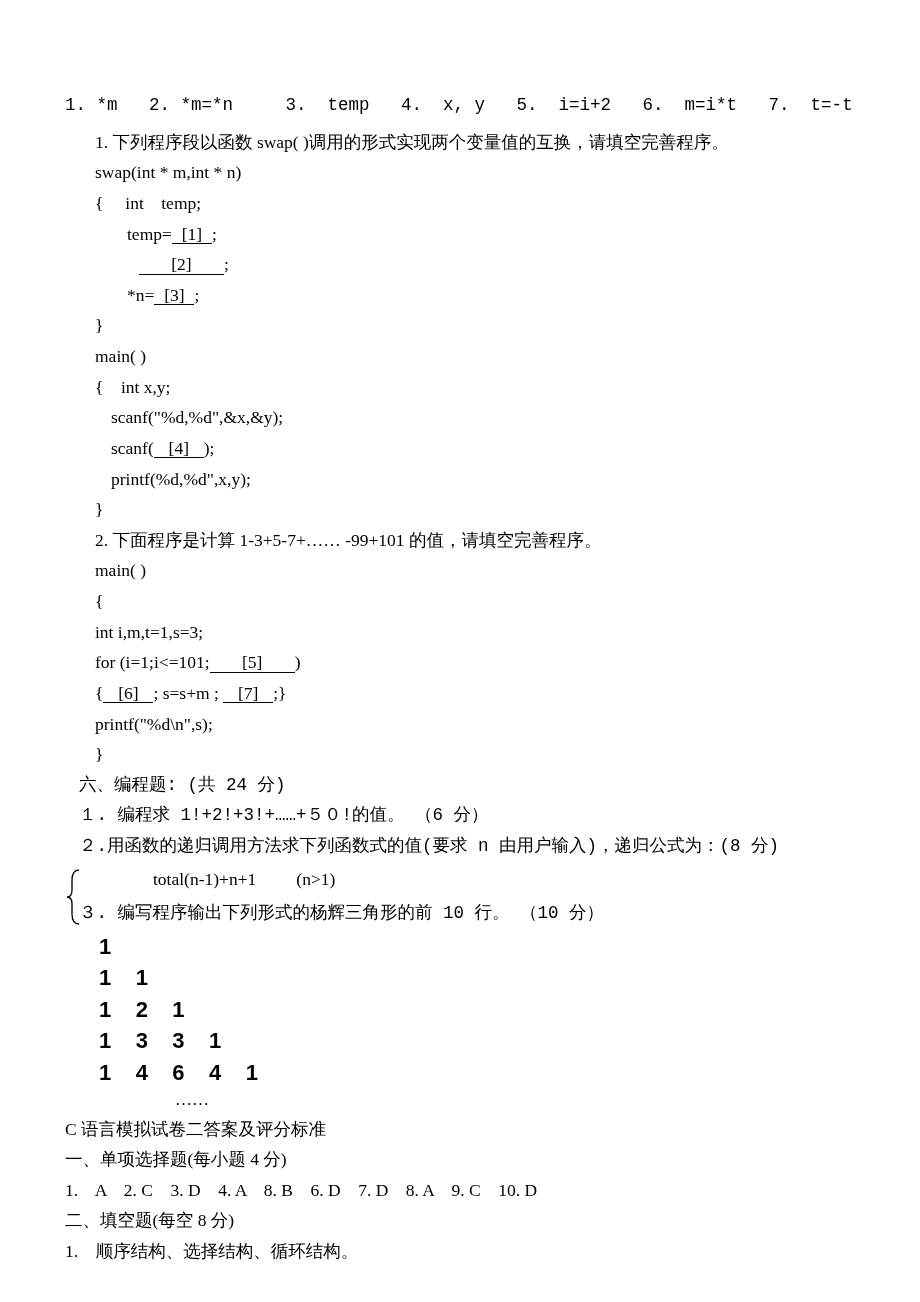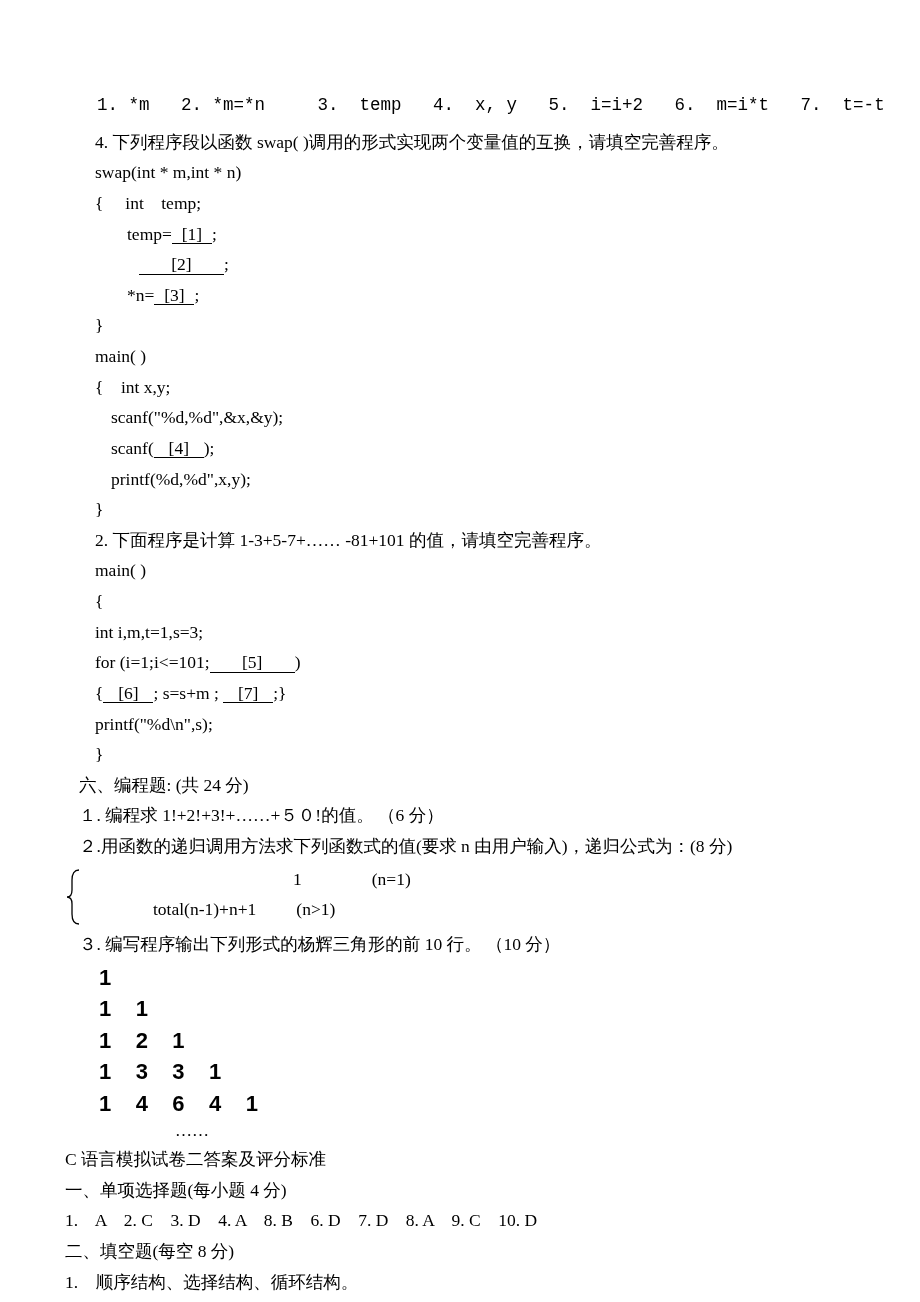--- a/index.html
+++ b/index.html
@@ -6,26 +6,26 @@
     font-family: "SimSun", "Songti SC", "Times New Roman", serif;
     font-size: 17.5px;
     line-height: 1.75;
     color: #000;
     background: #fff;
     margin: 0;
     padding: 90px 65px 60px 65px;
     width: 920px;
     box-sizing: border-box;
   }
-  .mono { font-family: "Courier New", monospace; margin-left: 32px; }
+  .mono { font-family: "Courier New", monospace; }
   .line { white-space: pre; }
   .indent1 { padding-left: 30px; }
   .indent2 { padding-left: 46px; }
   .indent3 { padding-left: 62px; }
-  .body-indent { padding-left: 14px; }
+  .body-indent { padding-left: 14px; font-family: Liberation Mono, monospace; }
   .blank {
     display: inline-block;
     border-bottom: 1px solid #000;
     text-align: center;
     min-width: 50px;
     height: 1.05em;
     line-height: 1.05em;
     vertical-align: baseline;
   }
   .blank-wide { min-width: 85px; }
@@ -63,21 +63,21 @@
 
   .section-spacer { height: 6px; }
 </style>
 </head>
 <body>
 
 <div class="mono line">1. *m   2. *m=*n     3.  temp   4.  x, y   5.  i=i+2   6.  m=i*t   7.  t=-t</div>
 
 <div class="section-spacer"></div>
 
-<div class="indent1">4. 下列程序段以函数 swap( )调用的形式实现两个变量值的互换，请填空完善程序。</div>
+<div class="indent1">1. 下列程序段以函数 swap( )调用的形式实现两个变量值的互换，请填空完善程序。</div>
 <div class="indent1">swap(int * m,int * n)</div>
 <div class="indent1 line">{     int    temp;</div>
 <div class="indent3">
   <span>  temp=</span><span class="blank blank-narrow">[1]</span><span>;</span>
 </div>
 <div class="indent3">
   <span style="display:inline-block;width:12px;"></span><span class="blank blank-wide">[2]</span><span>;</span>
 </div>
 <div class="indent3">
   <span>*n=</span><span class="blank blank-narrow">[3]</span><span>;</span>
@@ -85,21 +85,21 @@
 <div class="indent1">}</div>
 <div class="indent1">main( )</div>
 <div class="indent1 line">{    int x,y;</div>
 <div class="indent2">scanf("%d,%d",&amp;x,&amp;y);</div>
 <div class="indent2">
   <span>scanf(</span><span class="blank">[4]</span><span>);</span>
 </div>
 <div class="indent2">printf(%d,%d",x,y);</div>
 <div class="indent1">}</div>
 
-<div class="indent1">2. 下面程序是计算 1-3+5-7+……  -81+101 的值，请填空完善程序。</div>
+<div class="indent1">2. 下面程序是计算 1-3+5-7+……  -99+101 的值，请填空完善程序。</div>
 <div class="indent1">main( )</div>
 <div class="indent1">{</div>
 <div class="indent1">int i,m,t=1,s=3;</div>
 <div class="indent1">
   <span>for (i=1;i&lt;=101;</span><span class="blank blank-wide">[5]</span><span>)</span>
 </div>
 <div class="indent1">
   <span>{</span><span class="blank">[6]</span><span>;    s=s+m ;  </span><span class="blank">[7]</span><span>;}</span>
 </div>
 <div class="indent1">printf("%d\n",s);</div>
@@ -107,21 +107,20 @@
 
 <div class="body-indent">六、编程题: (共 24 分)</div>
 <div class="body-indent">１. 编程求 1!+2!+3!+……+５０!的值。 （6 分）</div>
 <div class="body-indent">２.用函数的递归调用方法求下列函数式的值(要求 n 由用户输入)，递归公式为：(8 分)</div>
 
 <div class="brace-wrap">
   <svg class="brace-svg" width="18" height="58" viewBox="0 0 18 58">
     <path d="M14 2 Q7 2 7 12 L7 22 Q7 29 2 29 Q7 29 7 36 L7 46 Q7 56 14 56" fill="none" stroke="#000" stroke-width="1.3"></path>
   </svg>
   <div style="padding-left:70px;">
-    <div class="line"><span style="display:inline-block;width:140px;"></span><span>1</span><span style="display:inline-block;width:70px;"></span><span>(n=1)</span></div>
     <div class="line"><span>total(n-1)+n+1</span><span style="display:inline-block;width:40px;"></span><span>(n&gt;1)</span></div>
   </div>
 </div>
 
 <div class="body-indent">３. 编写程序输出下列形式的杨辉三角形的前 10 行。 （10 分）</div>
 
 <div class="pascal">1</div>
 <div class="pascal">1    1</div>
 <div class="pascal">1    2    1</div>
 <div class="pascal">1    3    3    1</div>

